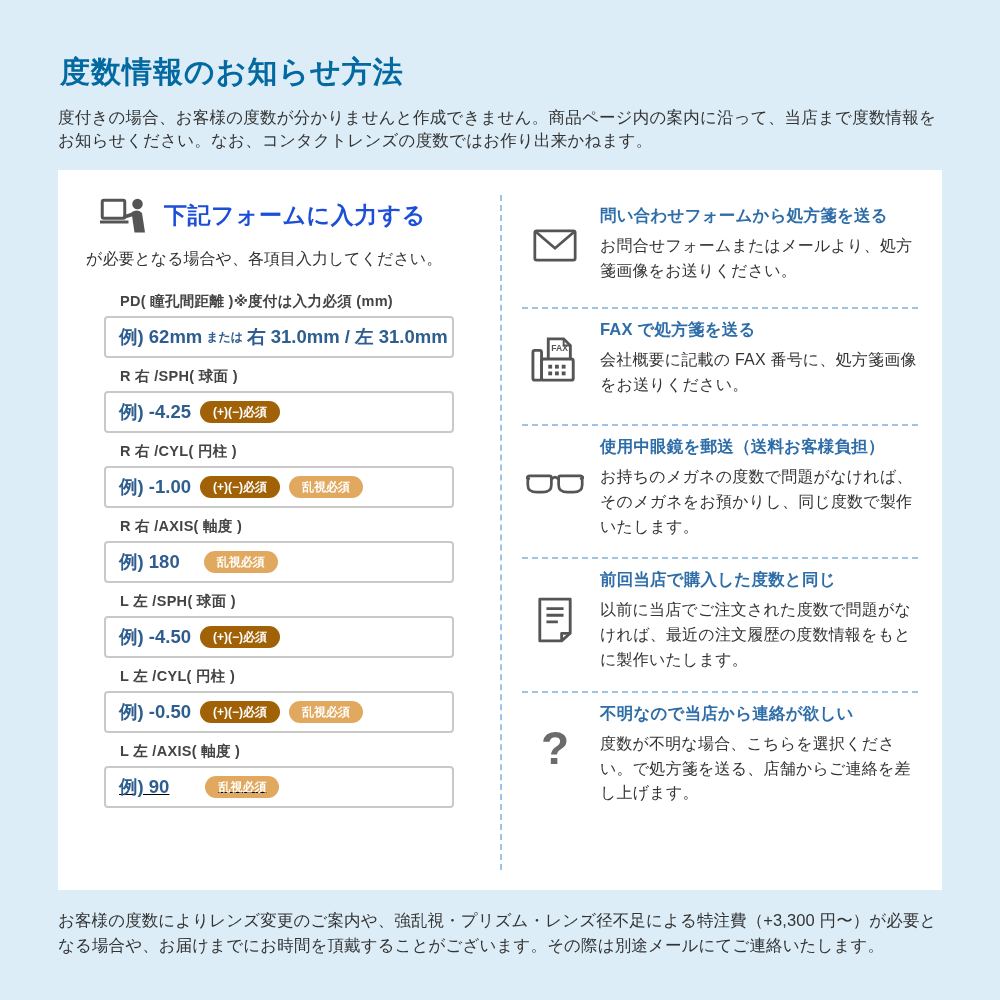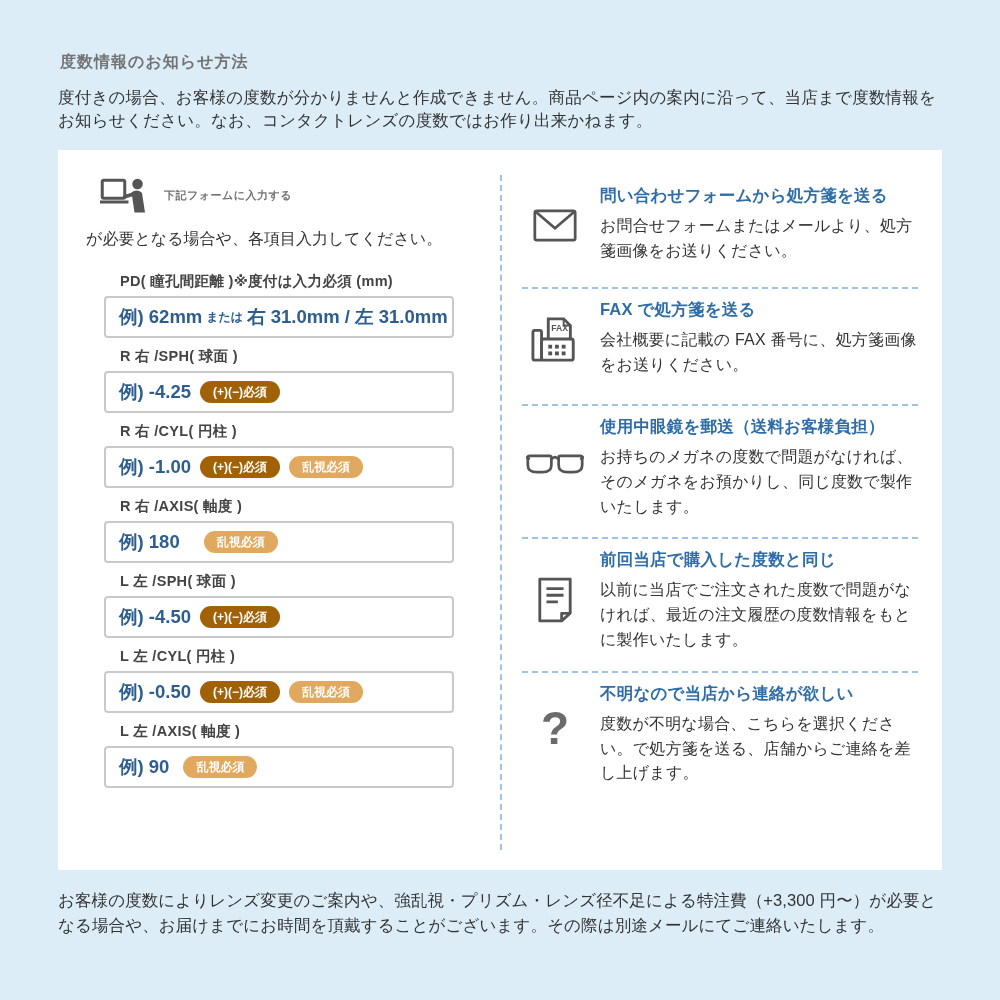--- a/index.html
+++ b/index.html
@@ -4,39 +4,39 @@
 <style>
   * { margin:0; padding:0; box-sizing:border-box; }
   body { font-family:"Liberation Sans","DejaVu Sans",sans-serif; }
   .page {
     width:1000px; height:1000px;
     background:#dcedf7;
     padding:30px 58px 0 58px;
     overflow:hidden;
   }
   .page-title {
-    font-size:16px; font-weight:bold; color:#737373;
+    font-size:30px; font-weight:bold; color:#0369a1;
     margin:22px 0 13px 2px; letter-spacing:1px;
   }
   .intro {
     font-size:16.5px; color:#333; line-height:1.42; letter-spacing:0.2px;
   }
   .card {
     margin-top:17px; background:#ffffff;
     display:flex; height:720px; padding:25px 0 20px 0;
   }
   .col-left { flex:0 0 442px; padding-left:28px; }
   .col-right {
     flex:1; border-left:2px dashed #9fc3e5;
     padding:0 24px 0 20px;
   }
 
   
   .form-header { display:flex; align-items:center; gap:16px; margin:2px 0 14px 14px; }
-  .form-title { font-size:11px; font-weight:bold; color:#737373; letter-spacing:0.5px; }
+  .form-title { font-size:23px; font-weight:bold; color:#1d4ed8; letter-spacing:0.5px; }
   .form-subtitle { font-size:16px; color:#333; margin-bottom:22px; }
   .field { width:350px; margin-left:18px; margin-bottom:9px; }
   .field-label {
     font-size:14.5px; font-weight:bold; color:#444;
     margin:0 0 5px 16px; letter-spacing:0.3px;
   }
   .example-box {
     background:#fff; border:2px solid #c9c9c9; border-radius:4px;
     height:42px; display:flex; align-items:center; padding:0 13px; gap:9px;
     white-space:nowrap;
@@ -134,21 +134,21 @@
         <div class="field-label">L 左 /CYL( 円柱 )</div>
         <div class="example-box">
           <span class="ex-main">例) -0.50</span>
           <span class="pill pill-blue">(+)(−)必須</span>
           <span class="pill pill-orange">乱視必須</span>
         </div>
       </div>
 
       <div class="field">
         <div class="field-label">L 左 /AXIS( 軸度 )</div>
-        <div class="example-box" style="gap:14px;">
+        <div class="example-box" style="gap:36px;text-decoration:underline;">
           <span class="ex-main">例) 90</span>
           <span class="pill pill-orange">乱視必須</span>
         </div>
       </div>
 
     </div>
 
     <div class="col-right">
 
       <div class="method" style="padding-bottom:24px;">

